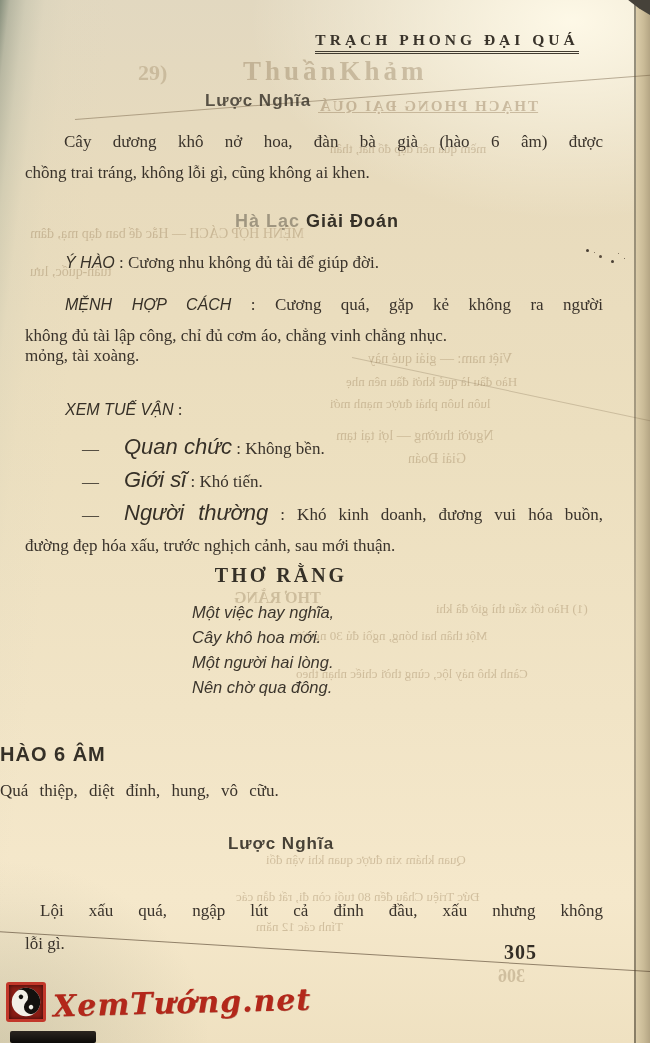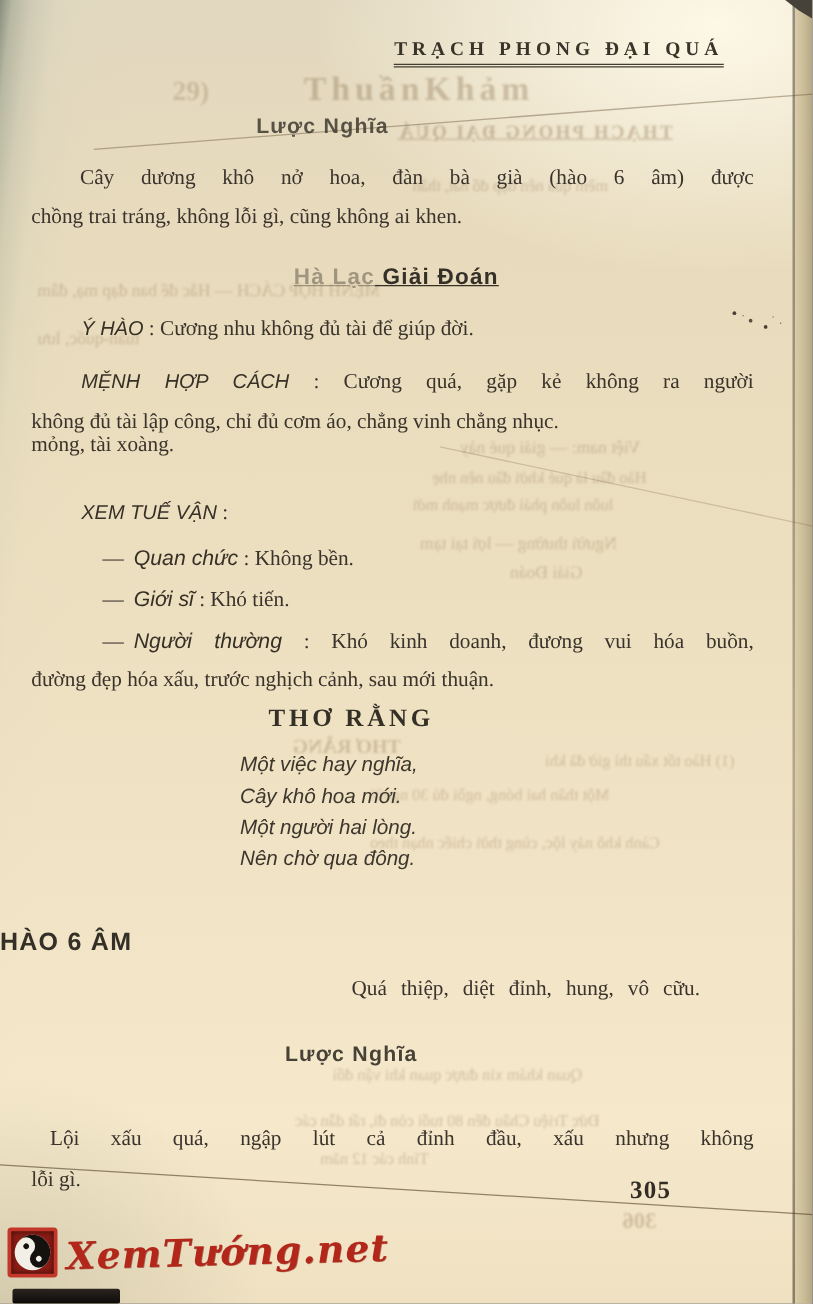--- a/index.html
+++ b/index.html
@@ -50,46 +50,46 @@
   .b16{left:236px;top:889px;font-size:13px;}
   .b17{left:256px;top:919px;font-size:13px;}
   .b18{left:498px;top:966px;font-size:18px;font-weight:bold;color:rgba(120,92,56,.28);}
   
   .abs{position:absolute;}
   .running-title{left:302px;top:31px;width:290px;text-align:center;}
   .running-title span{display:inline-block;font-weight:bold;font-size:15.5px;letter-spacing:4px;
      border-bottom:3px double #423c31;padding-bottom:2px;color:#39332a;}
   .h-sans{font-family:"Liberation Sans",sans-serif;font-weight:bold;color:#353027;}
   .h-ln1{left:0;top:91px;width:516px;text-align:center;font-size:17px;letter-spacing:1px;opacity:.8;}
-  .h-halac{left:40px;top:211px;width:554px;text-align:center;font-size:18px;letter-spacing:1px;text-decoration:underline;}
+  .h-halac{left:40px;top:211px;width:554px;text-align:center;font-size:18px;letter-spacing:1px;}
   .h-halac .fade{opacity:.4;}
   .h-tho{left:60px;top:564px;width:442px;text-align:center;font-weight:bold;font-size:20px;letter-spacing:3px;color:#353027;}
   .h-hao6{left:0;top:743px;width:584px;text-align:left;font-size:20px;letter-spacing:1px;}
   .h-ln2{left:0;top:834px;width:562px;text-align:center;font-size:17px;letter-spacing:1px;opacity:.9;}
   .para,.entry,.li{left:25px;width:578px;font-size:17px;line-height:31px;text-align:justify;}
   .para .l1,.entry .l1,.li .l1{text-align:justify;}
   .stretch{text-align-last:justify;}
   .para1{top:126px;}
   .para1 .l1{text-indent:39px;}
   .para2{top:866px;line-height:33px;}
   .para2 .l1{text-indent:15px;margin-top:28px;}
   .entry .l1{text-indent:40px;}
   .e0{top:247px;}
   .e1{top:289px;line-height:31px;}
   .e2{top:340px;line-height:31px;}
   .e3{top:394px;}
   .lab{font-family:"Liberation Sans",sans-serif;font-style:italic;font-size:16px;color:#363027;}
-  .li .lab{font-size:17px;}
+  .li .lab{font-size:22px;margin-left:17px;}
   .li{line-height:31px;}
   .li .l1{text-indent:57px;}
   .li0{top:431px;}
   .li1{top:464px;}
   .li2{top:497px;}
   .dash{margin-right:8px;}
-  .quote{left:0;top:781px;width:560px;text-align:right;font-size:17px;word-spacing:7px;}
+  .quote{left:0;top:781px;width:560px;text-align:left;font-size:17px;word-spacing:7px;}
   .poem{left:192px;top:600px;font-family:"Liberation Sans",sans-serif;font-style:italic;
         font-size:16.5px;line-height:25px;color:#3c362d;}
   .pagenum{left:504px;top:941px;font-weight:bold;font-size:20px;letter-spacing:1px;color:#332d25;}
   
   .wm{left:6px;top:982px;display:flex;align-items:center;gap:7px;cursor:pointer;}
   .wm-icon{width:40px;height:40px;box-sizing:border-box;background:#8c1d15;border:3px solid #c2372a;
      border-radius:3px;display:flex;align-items:center;justify-content:center;
      box-shadow:inset 0 0 5px rgba(0,0,0,.65);}
   .wm-text{font-family:"DejaVu Serif",serif;font-style:italic;font-weight:bold;font-size:30px;
      color:#b3271a;transform:rotate(-1.5deg);letter-spacing:1px;

